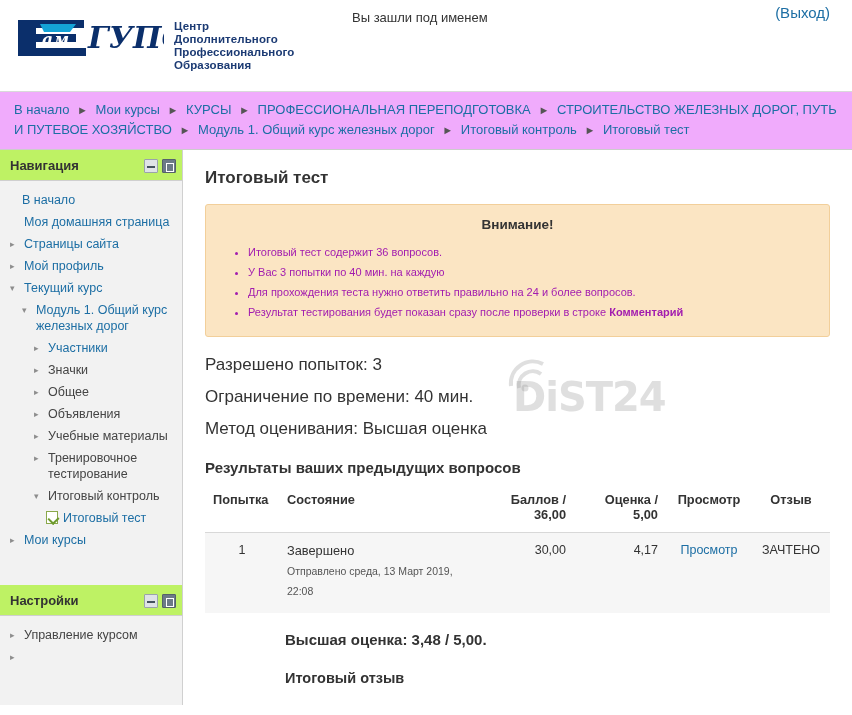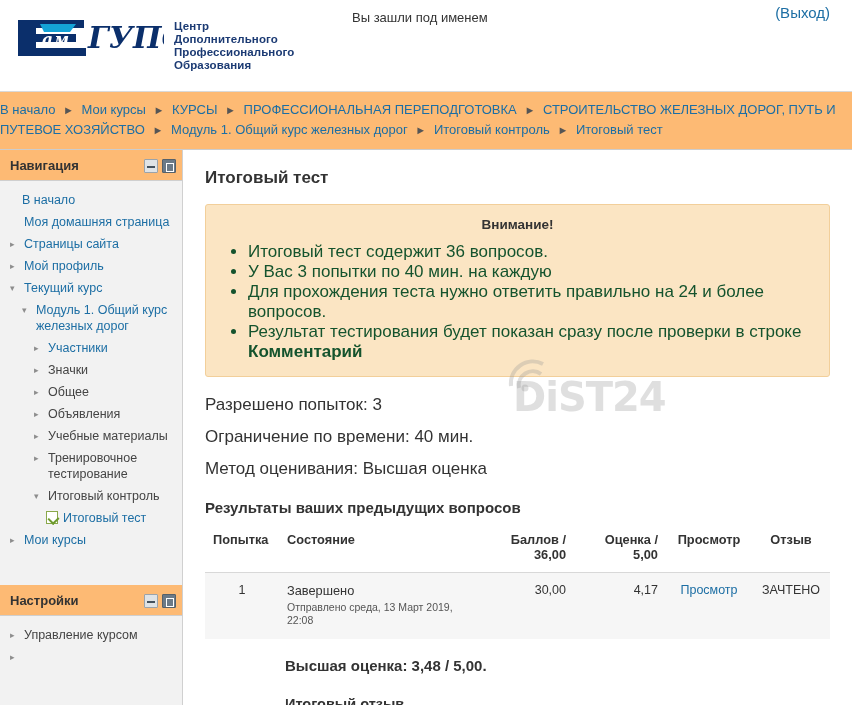--- a/index.html
+++ b/index.html
@@ -56,23 +56,23 @@
   .logout-link {
     position: absolute;
     right: 22px; top: 4px;
     font-size: 15px;
     color: #1c6ea4;
     text-decoration: none;
   }
 
   
   .breadcrumb {
-    background: #fdba74;
+    background: #f0abfc;
     border-bottom: 1px solid #cccccc;
-    padding: 8px 14px 9px 0;
+    padding: 8px 14px 9px 14px;
     font-size: 13px;
     line-height: 19px;
     color: #444;
   }
   .breadcrumb a {
     color: #1c6ea4;
     text-decoration: none;
   }
   .breadcrumb .sep {
     color: #555;
@@ -101,21 +101,21 @@
     overflow: hidden;
   }
 
   
   .block { margin: 0; }
   .block-header {
     display: flex;
     align-items: center;
     padding: 8px 6px 7px 10px;
     border-bottom: 1px solid #cfcfcf;
-    background: #fdba74;
+    background: #bef264;
   }
   .block-title {
     font-weight: bold;
     font-size: 13px;
     color: #333;
     flex: 1 1 auto;
   }
   .block-btn {
     width: 14px; height: 14px;
     border: 1px solid #9aa3ab;
@@ -210,23 +210,23 @@
     font-weight: bold;
     color: #333;
     font-size: 13.5px;
     margin-bottom: 10px;
   }
   .notice ul {
     margin: 0;
     padding-left: 24px;
   }
   .notice li {
-    font-size: 17px;
+    font-size: 11px;
     line-height: 20px;
-    color: #14532d;
+    color: #a21caf;
   }
   .notice li b { font-weight: bold; }
 
   .centered-line {
     font-size: 17px;
     color: #333;
     margin: 12px 0;
   }
   .section-title {
     font-size: 15px;
@@ -263,21 +263,21 @@
   }
   td.c-attempt { text-align: center; }
   td.c-points, td.c-grade { text-align: right; }
   td.c-review, td.c-feedback { text-align: center; }
   td.c-review a { color: #1c6ea4; text-decoration: none; }
   .state-main { font-size: 12.8px; }
   .state-sub {
     font-size: 10.5px;
     color: #555;
     margin-top: 3px;
-    line-height: 13px;
+    line-height: 20px;
   }
 
   .best-grade {
     font-size: 15px;
     font-weight: bold;
     color: #333;
     margin: 18px 0 0 80px;
   }
   .feedback-title {
     font-size: 14.5px;

